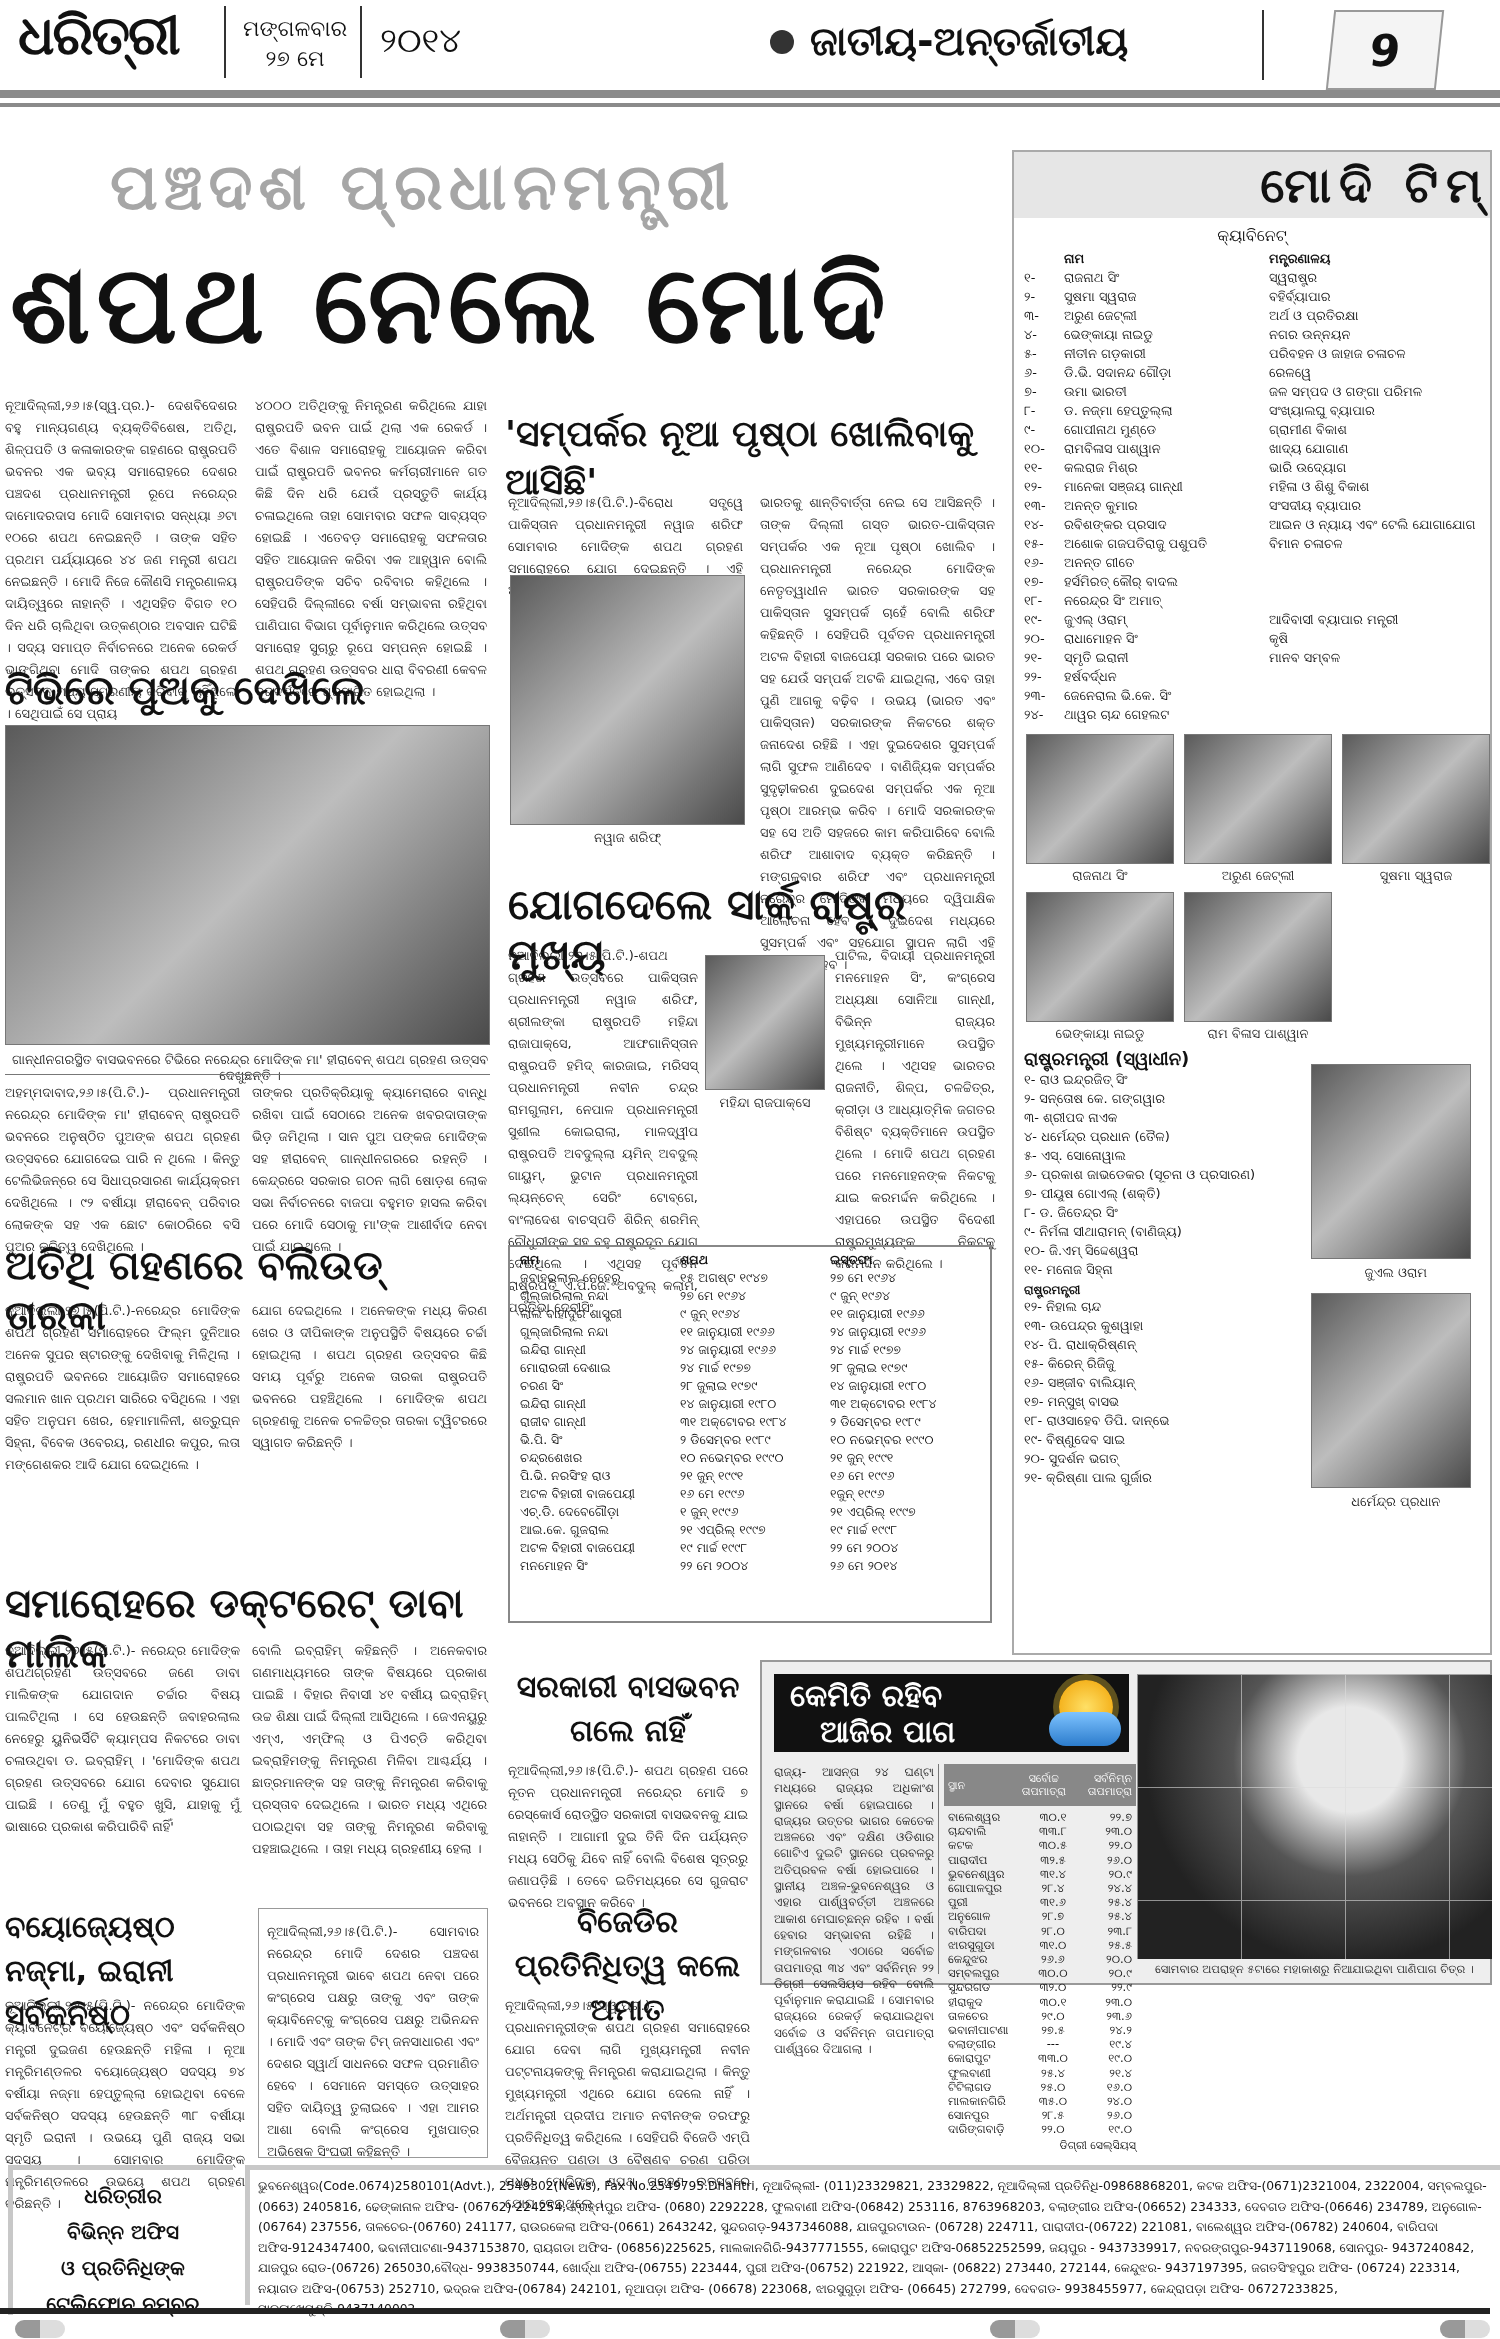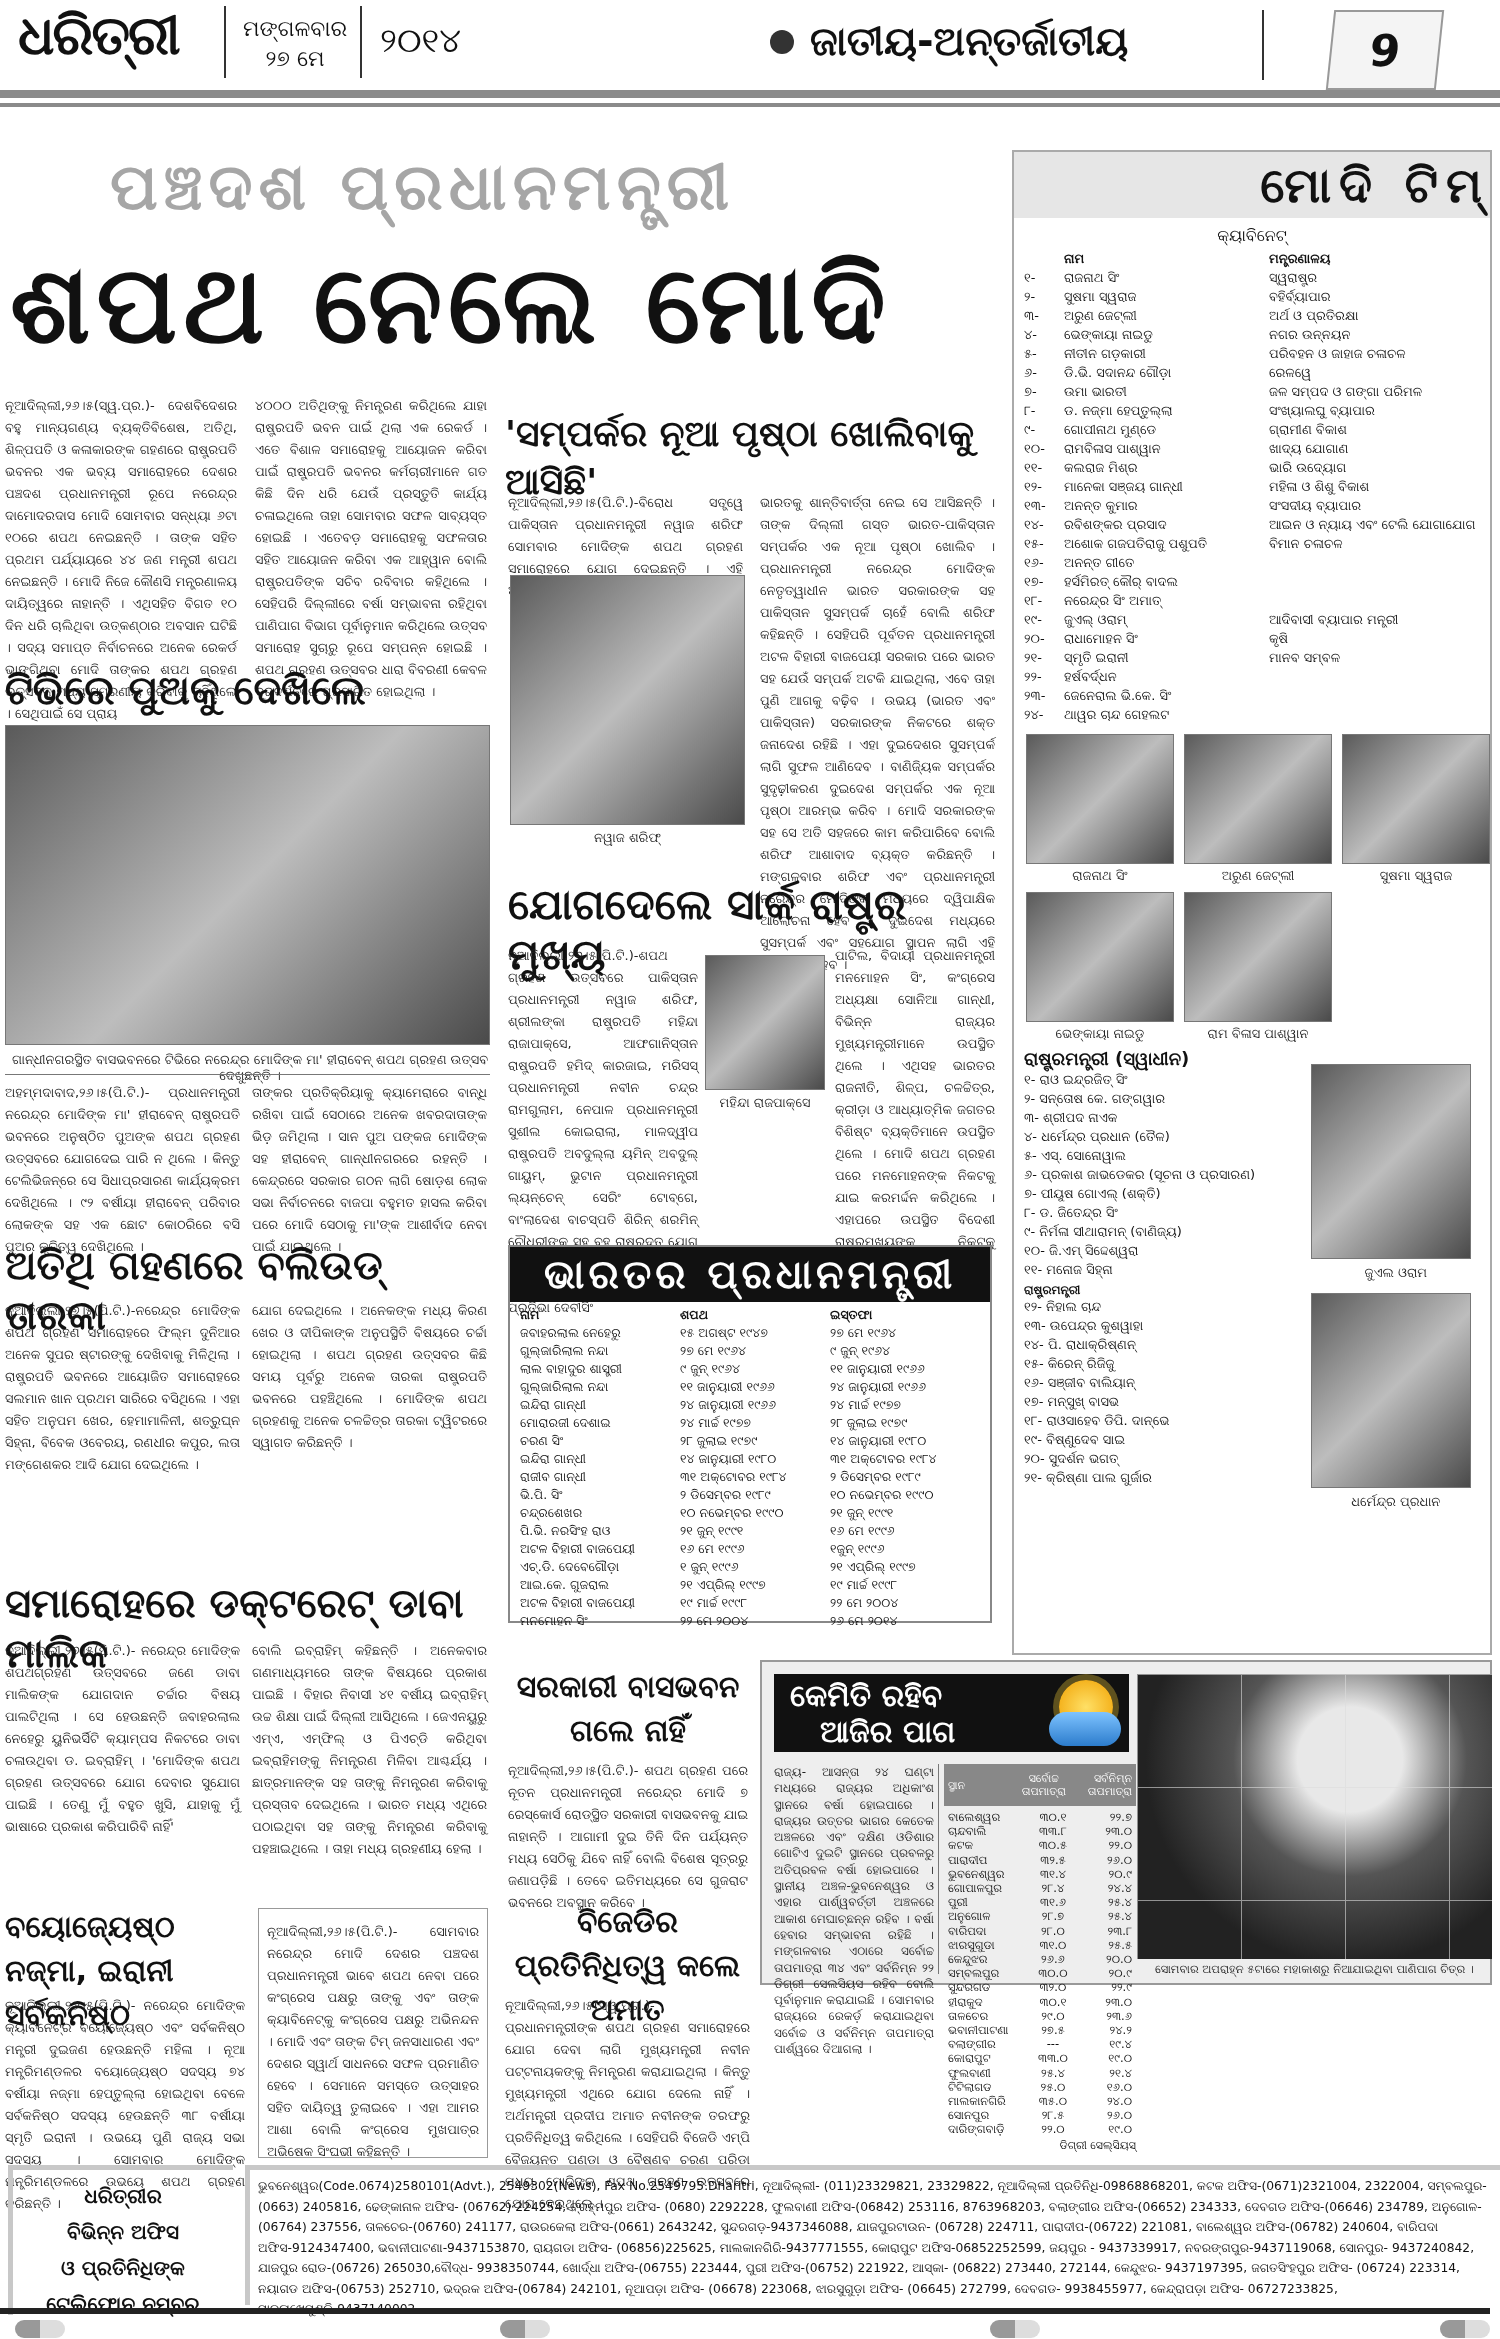--- a/index.html
+++ b/index.html
@@ -90,21 +90,20 @@
 <div class="abs body-text" style="left:508px;top:945px;width:190px">ନୂଆଦିଲ୍ଲୀ,୨୬।୫(ପି.ଟି.)-ଶପଥ ଗ୍ରହଣ ଉତ୍ସବରେ ପାକିସ୍ତାନ ପ୍ରଧାନମନ୍ତ୍ରୀ ନୱାଜ ଶରିଫ, ଶ୍ରୀଲଙ୍କା ରାଷ୍ଟ୍ରପତି ମହିନ୍ଦା ରାଜାପାକ୍ସେ, ଆଫଗାନିସ୍ତାନ ରାଷ୍ଟ୍ରପତି ହମିଦ୍ କାରଜାଇ, ମରିସସ୍ ପ୍ରଧାନମନ୍ତ୍ରୀ ନବୀନ ଚନ୍ଦ୍ର ରାମଗୁଲାମ, ନେପାଳ ପ୍ରଧାନମନ୍ତ୍ରୀ ସୁଶୀଲ କୋଇରାଲା, ମାଳଦ୍ୱୀପ ରାଷ୍ଟ୍ରପତି ଅବଦୁଲ୍ଲା ୟମିନ୍ ଅବଦୁଲ୍ ଗାୟୁମ୍, ଭୁଟାନ ପ୍ରଧାନମନ୍ତ୍ରୀ ଲ୍ୟନ୍‌ଚେନ୍ ସେରିଂ ଟୋବ୍‌ଗେ, ବାଂଲାଦେଶ ବାଚସ୍ପତି ଶିରିନ୍ ଶରମିନ୍ ଚୌଧୁରୀଙ୍କ ସହ ବହୁ ରାଷ୍ଟ୍ରଦୂତ ଯୋଗ ଦେଇଥିଲେ । ଏଥିସହ ପୂର୍ବତନ ରାଷ୍ଟ୍ରପତି ଏ.ପି.ଜେ. ଅବଦୁଲ୍ କଲାମ, ପ୍ରତିଭା ଦେବୀସିଂ</div>
 <div class="abs photo" style="left:705px;top:955px;width:120px;height:135px"></div>
 <div class="abs caption" style="left:705px;top:1095px;width:120px">ମହିନ୍ଦା ରାଜପାକ୍ସେ</div>
 <div class="abs body-text" style="left:835px;top:945px;width:160px">ପାଟିଲ, ବିଦାୟୀ ପ୍ରଧାନମନ୍ତ୍ରୀ ମନମୋହନ ସିଂ, କଂଗ୍ରେସ ଅଧ୍ୟକ୍ଷା ସୋନିଆ ଗାନ୍ଧୀ, ବିଭିନ୍ନ ରାଜ୍ୟର ମୁଖ୍ୟମନ୍ତ୍ରୀମାନେ ଉପସ୍ଥିତ ଥିଲେ । ଏଥିସହ ଭାରତର ରାଜନୀତି, ଶିଳ୍ପ, ଚଳଚ୍ଚିତ୍ର, କ୍ରୀଡ଼ା ଓ ଆଧ୍ୟାତ୍ମିକ ଜଗତର ବିଶିଷ୍ଟ ବ୍ୟକ୍ତିମାନେ ଉପସ୍ଥିତ ଥିଲେ । ମୋଦି ଶପଥ ଗ୍ରହଣ ପରେ ମନମୋହନଙ୍କ ନିକଟକୁ ଯାଇ କରମର୍ଦ୍ଦନ କରିଥିଲେ । ଏହାପରେ ଉପସ୍ଥିତ ବିଦେଶୀ ରାଷ୍ଟ୍ରମୁଖ୍ୟଙ୍କ ନିକଟକୁ କରମର୍ଦ୍ଦନ କରିଥିଲେ ।</div>
 
 <div class="abs col-title" style="left:5px;top:1240px;width:490px">ଅତିଥି ଗହଣରେ ବଲିଉଡ୍ ତାରକା</div>
 <div class="abs body-text" style="left:5px;top:1300px;width:235px">ନୂଆଦିଲ୍ଲୀ,୨୬।୫(ପି.ଟି.)-ନରେନ୍ଦ୍ର ମୋଦିଙ୍କ ଶପଥ ଗ୍ରହଣ ସମାରୋହରେ ଫିଲ୍ମ ଦୁନିଆର ଅନେକ ସୁପର ଷ୍ଟାରଙ୍କୁ ଦେଖିବାକୁ ମିଳିଥିଲା । ରାଷ୍ଟ୍ରପତି ଭବନରେ ଆୟୋଜିତ ସମାରୋହରେ ସଲମାନ ଖାନ ପ୍ରଥମ ସାରିରେ ବସିଥିଲେ । ଏହା ସହିତ ଅନୁପମ ଖେର, ହେମାମାଳିନୀ, ଶତ୍ରୁଘ୍ନ ସିହ୍ନା, ବିବେକ ଓବେରୟ, ରଣଧୀର କପୁର, ଲତା ମଙ୍ଗେଶକର ଆଦି ଯୋଗ ଦେଇଥିଲେ ।</div>
 <div class="abs body-text" style="left:252px;top:1300px;width:235px">ଯୋଗ ଦେଇଥିଲେ । ଅନେକଙ୍କ ମଧ୍ୟ କିରଣ ଖେର ଓ ଦୀପିକାଙ୍କ ଅନୁପସ୍ଥିତି ବିଷୟରେ ଚର୍ଚ୍ଚା ହୋଇଥିଲା । ଶପଥ ଗ୍ରହଣ ଉତ୍ସବର କିଛି ସମୟ ପୂର୍ବରୁ ଅନେକ ତାରକା ରାଷ୍ଟ୍ରପତି ଭବନରେ ପହଞ୍ଚିଥିଲେ । ମୋଦିଙ୍କ ଶପଥ ଗ୍ରହଣକୁ ଅନେକ ଚଳଚ୍ଚିତ୍ର ତାରକା ଟ୍ୱିଟରରେ ସ୍ୱାଗତ କରିଛନ୍ତି ।</div>
 
 <div class="abs pm-box">
-  <div class="pm-head">ଭାରତର ପ୍ରଧାନମନ୍ତ୍ରୀ</div>
   <div id="pm-rows" style="padding-top:4px">
       <div class="pm-row" style="font-weight: bold;">
         <span style="width: 160px;">ନାମ</span>
         <span style="width: 150px;">ଶପଥ</span>
         <span style="width: 150px;">ଇସ୍ତଫା</span>
       </div>
       <div class="pm-row">
         <span style="width: 160px;">ଜବାହରଲାଲ ନେହେରୁ</span>
         <span style="width: 150px;">୧୫ ଅଗଷ୍ଟ ୧୯୪୭</span>
         <span style="width: 150px;">୨୭ ମେ ୧୯୬୪</span>

